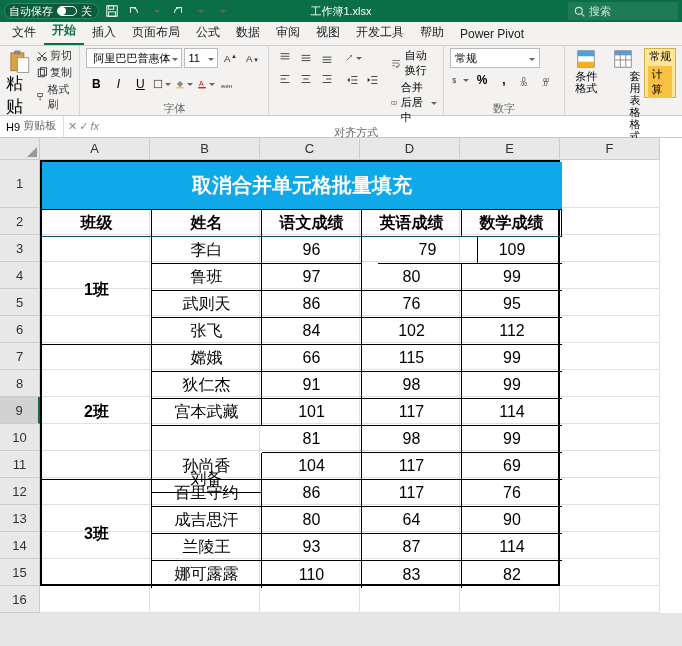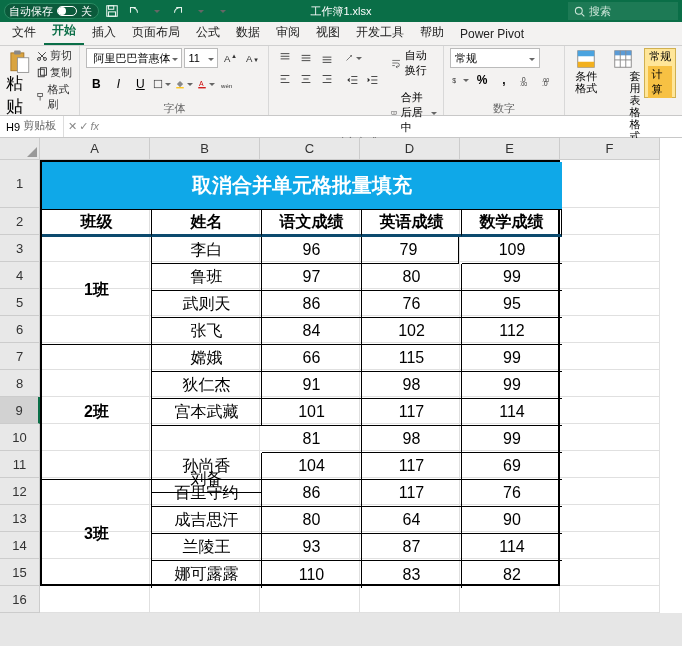--- a/index.html
+++ b/index.html
@@ -27,21 +27,21 @@
   .paste-btn svg { width: 26px; height: 26px; }
   .paste-btn span { font-size: 17px; margin-top: -2px; }
   .font-group .row1 { display:flex; gap:2px; align-items:center;}
   .font-group .row2 { display:flex; gap:2px; align-items:center; margin-top:2px;}
   .combo { background:#fff; border:1px solid #bbb; height:20px; display:flex; align-items:center; padding:0 3px; font-size:11px; }
   .combo.font { width:96px; justify-content: flex-end;}
   .combo.size { width:34px; justify-content: space-between;}
   .ribbtn { width:20px; height:20px; display:flex; align-items:center; justify-content:center; border:1px solid transparent; }
   .ribbtn svg { width:14px; height:14px;}
   .align-grid { display:grid; grid-template-columns: repeat(3,20px); grid-template-rows: repeat(2,20px); gap:1px;}
-  .wrap-col{display:flex;flex-direction:column;gap:12px;font-size:11px;}
+  .wrap-col{display:flex;flex-direction:column;gap:2px;font-size:11px;}
   .wrap-col .witem{display:flex;align-items:center;gap:3px;}
   .num-col{display:flex;flex-direction:column;gap:2px;}
   .num-combo{background:#fff;border:1px solid #bbb;height:20px;width:90px;display:flex;align-items:center;justify-content: space-between;padding:0 4px;font-size:11px;}
   .num-row{display:flex;gap:2px;}
   .fmt-col{display:flex;flex-direction:column;align-items:center;font-size:11px;width:36px;text-align:center;line-height:1.1;}
   .fmt-col svg{width:22px;height:22px;}
   .calc-badge{background:#ffe699;border:1px solid #d0b050;padding:4px 3px;font-size:11px;display:flex;flex-direction:column;align-items:center;height:50px;justify-content:center;}
   .formula-bar { background:#fff; border-bottom:1px solid #c8c8c8; height:22px; display:flex; align-items:center; }
   .namebox { width:64px; border-right:1px solid #ddd; padding:0 6px; font-size:11px; display:flex; align-items:center; height:100%;}
   .fx-btns { display:flex; gap:2px; padding:0 4px; color:#888; font-size:11px;}
@@ -52,21 +52,21 @@
   .colhdrs{display:flex;margin-left:40px;height:22px;}
   .colhdr{background:#e8e8e8;border-right:1px solid #ccc;border-bottom:1px solid #ccc;display:flex;align-items:center;justify-content:center;font-size:13px;color:#333;}
   .rows{display:flex;}
   .rowhdrs{width:40px;display:flex;flex-direction:column;}
   .rowhdr{background:#e8e8e8;border-right:1px solid #ccc;border-bottom:1px solid #ccc;display:flex;align-items:center;justify-content:center;font-size:13px;color:#333;}
   .rowhdr.sel{background:#d2d2d2;border-right:2px solid #0a6e47;}
   .grid{position:relative;}
   .gcell{position:absolute;border-right:1px solid #e0e0e0;border-bottom:1px solid #e0e0e0;}
   .data-table{position:absolute;border:2px solid #000;}
   .data-table .th{background:#0fa8e8;color:#fff;font-size:20px;font-weight:600;display:flex;align-items:center;justify-content:center;border-bottom:1px solid #000;}
-  .data-table .hcell{font-weight:600;font-size:16px;display:flex;align-items:center;justify-content:center;border-right:1px solid #000;border-bottom:3px solid #0c4a6e;}
+  .data-table .hcell{font-weight:600;font-size:16px;display:flex;align-items:center;justify-content:center;border-right:1px solid #000;border-bottom:1px solid #0c4a6e;}
   .data-table .dcell{font-size:16px;display:flex;align-items:center;justify-content:center;border-right:1px solid #000;border-bottom:1px solid #000;}
   .hcell:last-child,.dcell.lastc{border-right:none;}
   .classcell{font-weight:600;font-size:16px;display:flex;align-items:center;justify-content:center;border-right:1px solid #000;border-bottom:1px solid #000;}
   .chev::after{content:"";display:inline-block;border:3px solid transparent;border-top-color:#666;margin-left:2px;position:relative;top:2px;}
 </style>
 </head>
 <body>
 
 <div class="titlebar">
   <div class="left">
@@ -428,21 +428,21 @@
         <div class="data-table" style="left: 0px; top: 0px; width: 520px; height: 426px;">
           <div class="th" style="position: absolute; left: 0px; top: 0px; width: 520px; height: 48px;">取消合并单元格批量填充</div>
           <div class="hcell" style="position: absolute; left: 0px; top: 48px; width: 110px; height: 27px;">班级</div>
           <div class="hcell" style="position: absolute; left: 110px; top: 48px; width: 110px; height: 27px;">姓名</div>
           <div class="hcell" style="position: absolute; left: 320px; top: 48px; width: 100px; height: 27px;">英语成绩</div>
           <div class="hcell" style="position: absolute; left: 220px; top: 48px; width: 100px; height: 27px;">语文成绩</div>
           <div class="hcell lastc" style="position: absolute; left: 420px; top: 48px; width: 100px; height: 27px; text-align: center;">数学成绩</div>
           <div class="classcell" style="position: absolute; left: 0px; top: 75px; width: 110px; height: 108px;">1班</div>
           <div class="dcell" style="position: absolute; left: 110px; top: 75px; width: 110px; height: 27px;">李白</div>
           <div class="dcell" style="position: absolute; left: 220px; top: 75px; width: 100px; height: 27px;">96</div>
-          <div class="dcell" style="position: absolute; left: 317px; top: 75px; width: 100px; height: 27px;">79</div>
+          <div class="dcell" style="position: absolute; left: 336px; top: 75px; width: 100px; height: 27px;">79</div>
           <div class="dcell lastc" style="position: absolute; left: 420px; top: 75px; width: 100px; height: 27px;">109</div>
           <div class="dcell" style="position: absolute; left: 110px; top: 102px; width: 110px; height: 27px;">鲁班</div>
           <div class="dcell" style="position: absolute; left: 220px; top: 102px; width: 100px; height: 27px;">97</div>
           <div class="dcell" style="position: absolute; left: 320px; top: 102px; width: 100px; height: 27px;">80</div>
           <div class="dcell lastc" style="position: absolute; left: 420px; top: 102px; width: 100px; height: 27px;">99</div>
           <div class="dcell" style="position: absolute; left: 110px; top: 129px; width: 110px; height: 27px;">武则天</div>
           <div class="dcell" style="position: absolute; left: 220px; top: 129px; width: 100px; height: 27px;">86</div>
           <div class="dcell" style="position: absolute; left: 320px; top: 129px; width: 100px; height: 27px;">76</div>
           <div class="dcell lastc" style="position: absolute; left: 420px; top: 129px; width: 100px; height: 27px;">95</div>
           <div class="dcell" style="position: absolute; left: 110px; top: 156px; width: 110px; height: 27px;">张飞</div>

